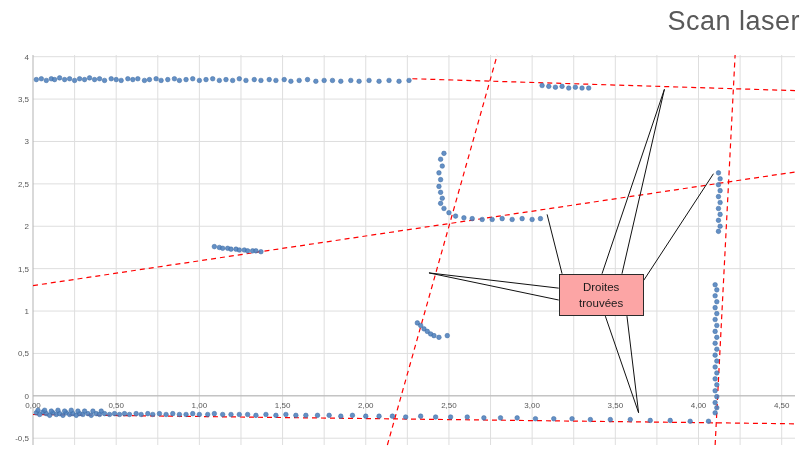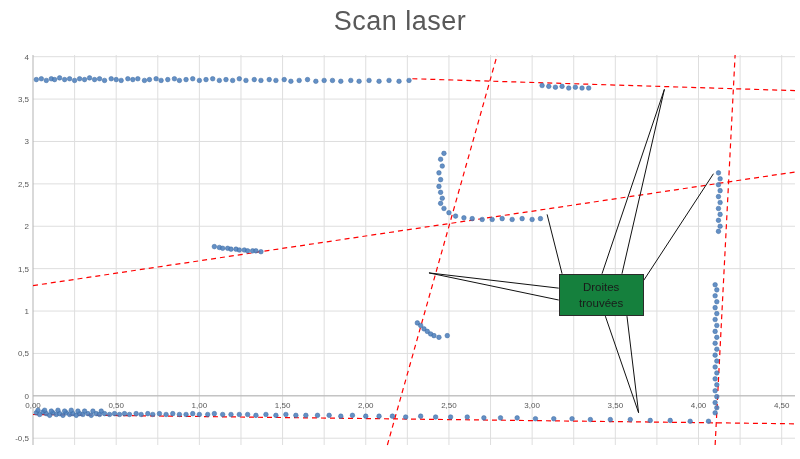--- a/index.html
+++ b/index.html
@@ -1,22 +1,22 @@
 <!DOCTYPE html>
 <html><head>
 <meta charset="utf-8">
 <style>
   html,body{margin:0;padding:0;background:#fff;}
   body{width:800px;height:459px;overflow:hidden;font-family:"Liberation Sans",sans-serif;position:relative;}
   .stage{position:absolute;inset:0;background:#ffffff;}
-  .chart-title{position:absolute;top:6px;left:0;width:100%;text-align:center;
+  .chart-title{position:absolute;top:6px;left:0;width:100%;text-align:right;
     font-size:27px;font-weight:400;color:#595959;letter-spacing:.5px;}
   svg#plot{position:absolute;left:0;top:0;}
   svg text{font-family:"Liberation Sans",sans-serif;}
-  .annot{position:absolute;background:#15803d;border:1.4px solid #2b2b2b;
+  .annot{position:absolute;background:#fca5a5;border:1.4px solid #2b2b2b;
     display:flex;align-items:center;justify-content:flex-start;text-align:center;
     font-size:11.5px;line-height:1.4;color:#1a1a1a;z-index:3;padding:10px;box-sizing:border-box;}
 </style>
 </head>
 <body>
 
 <div class="stage">
   <div class="chart-title">Scan laser</div>
   <svg id="plot" width="800" height="459">
       <line x1="74.5938864628821" y1="55" x2="74.5938864628821" y2="445" stroke="#dedede" stroke-width="1"></line>

